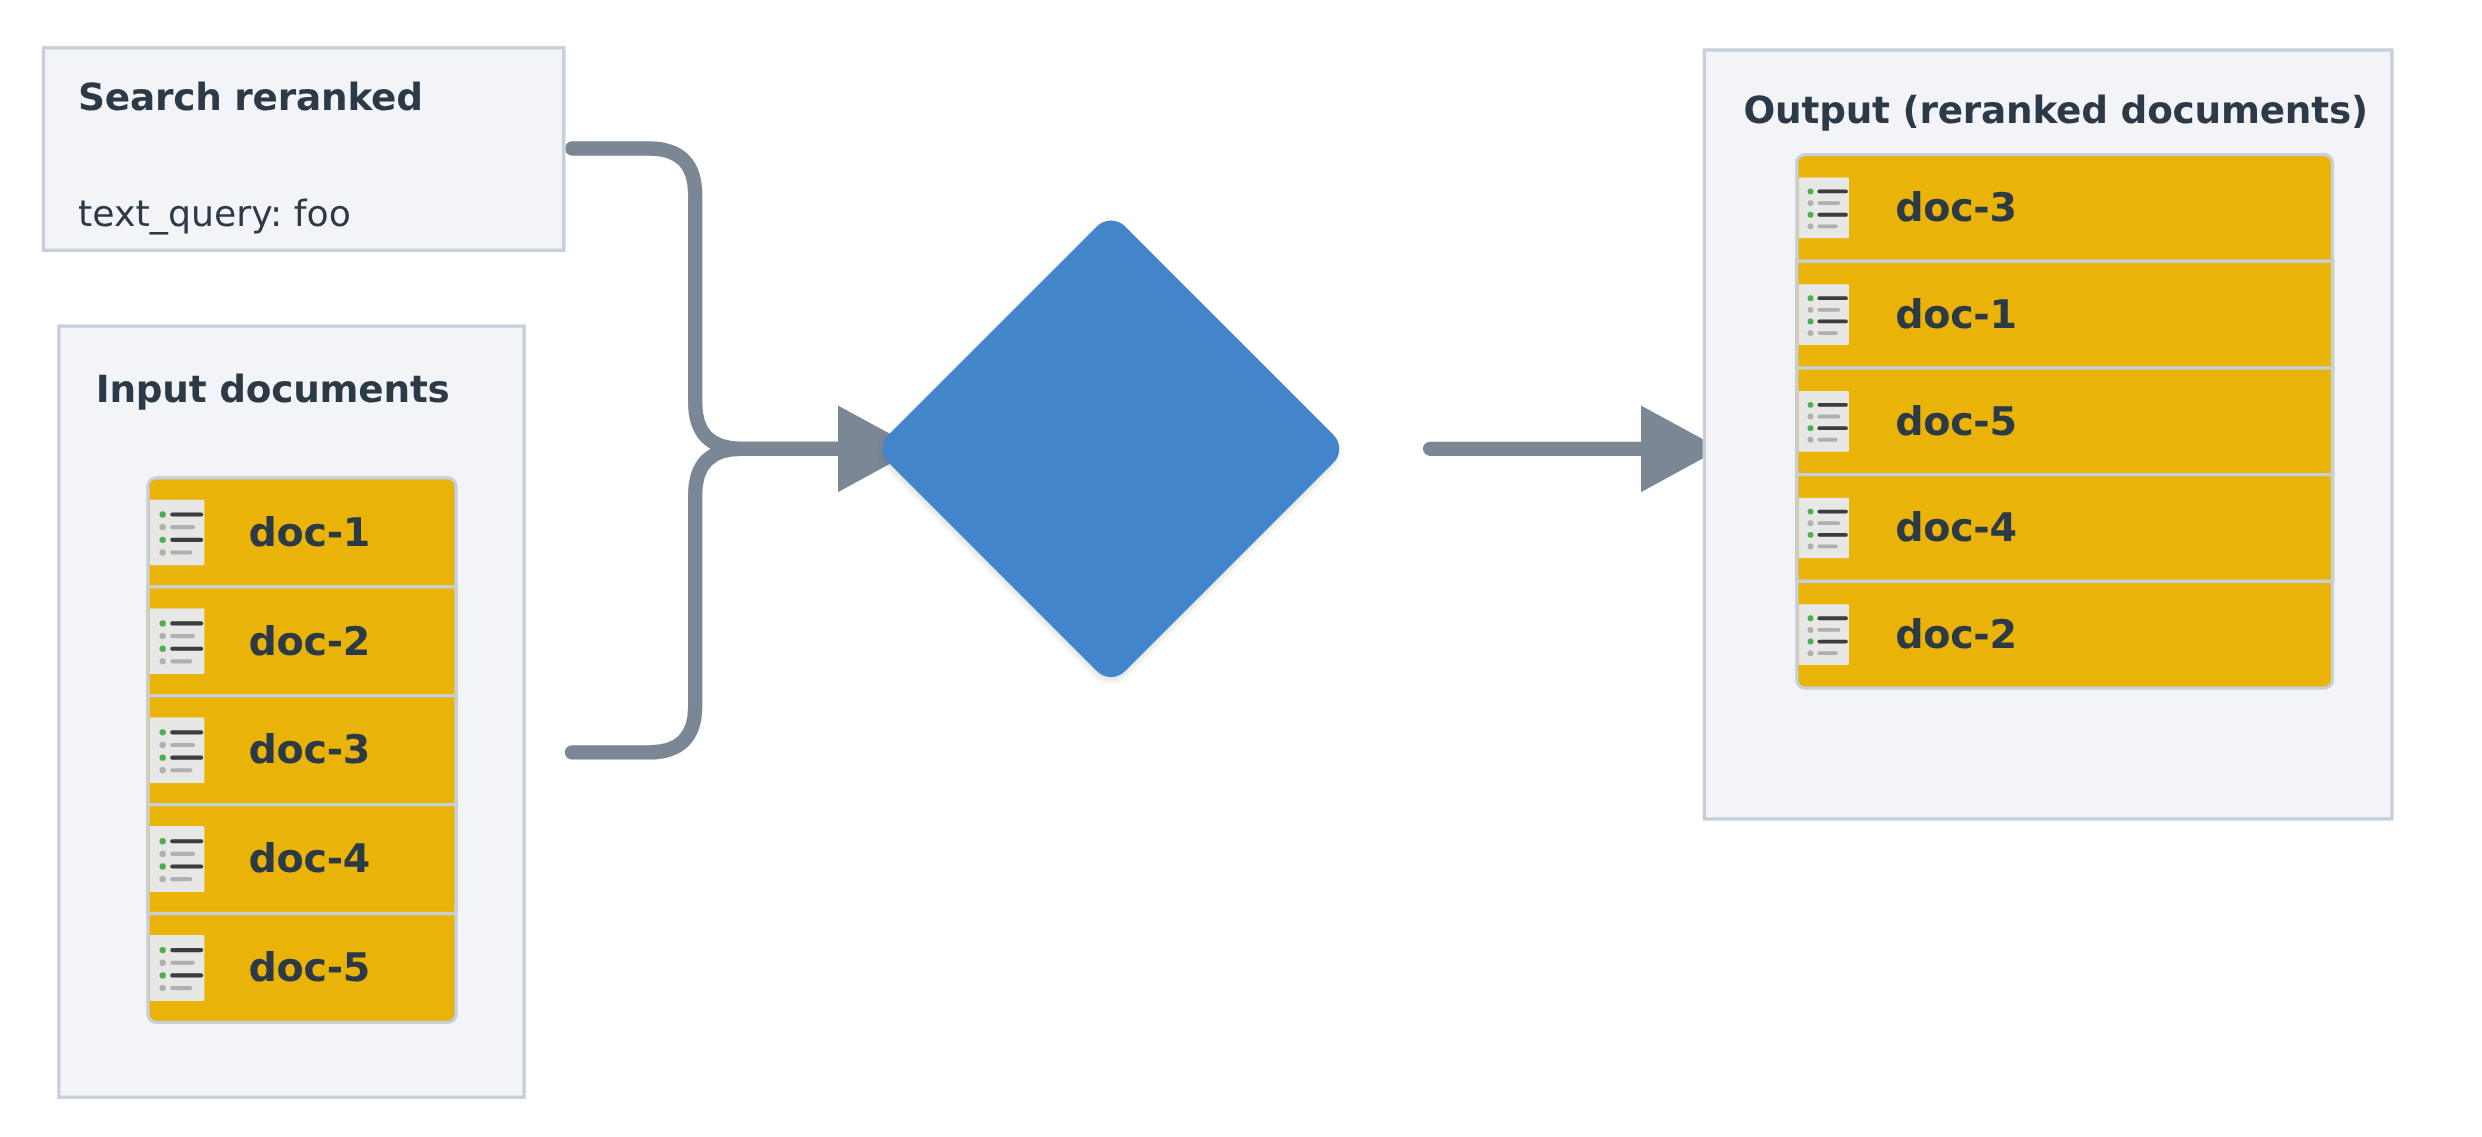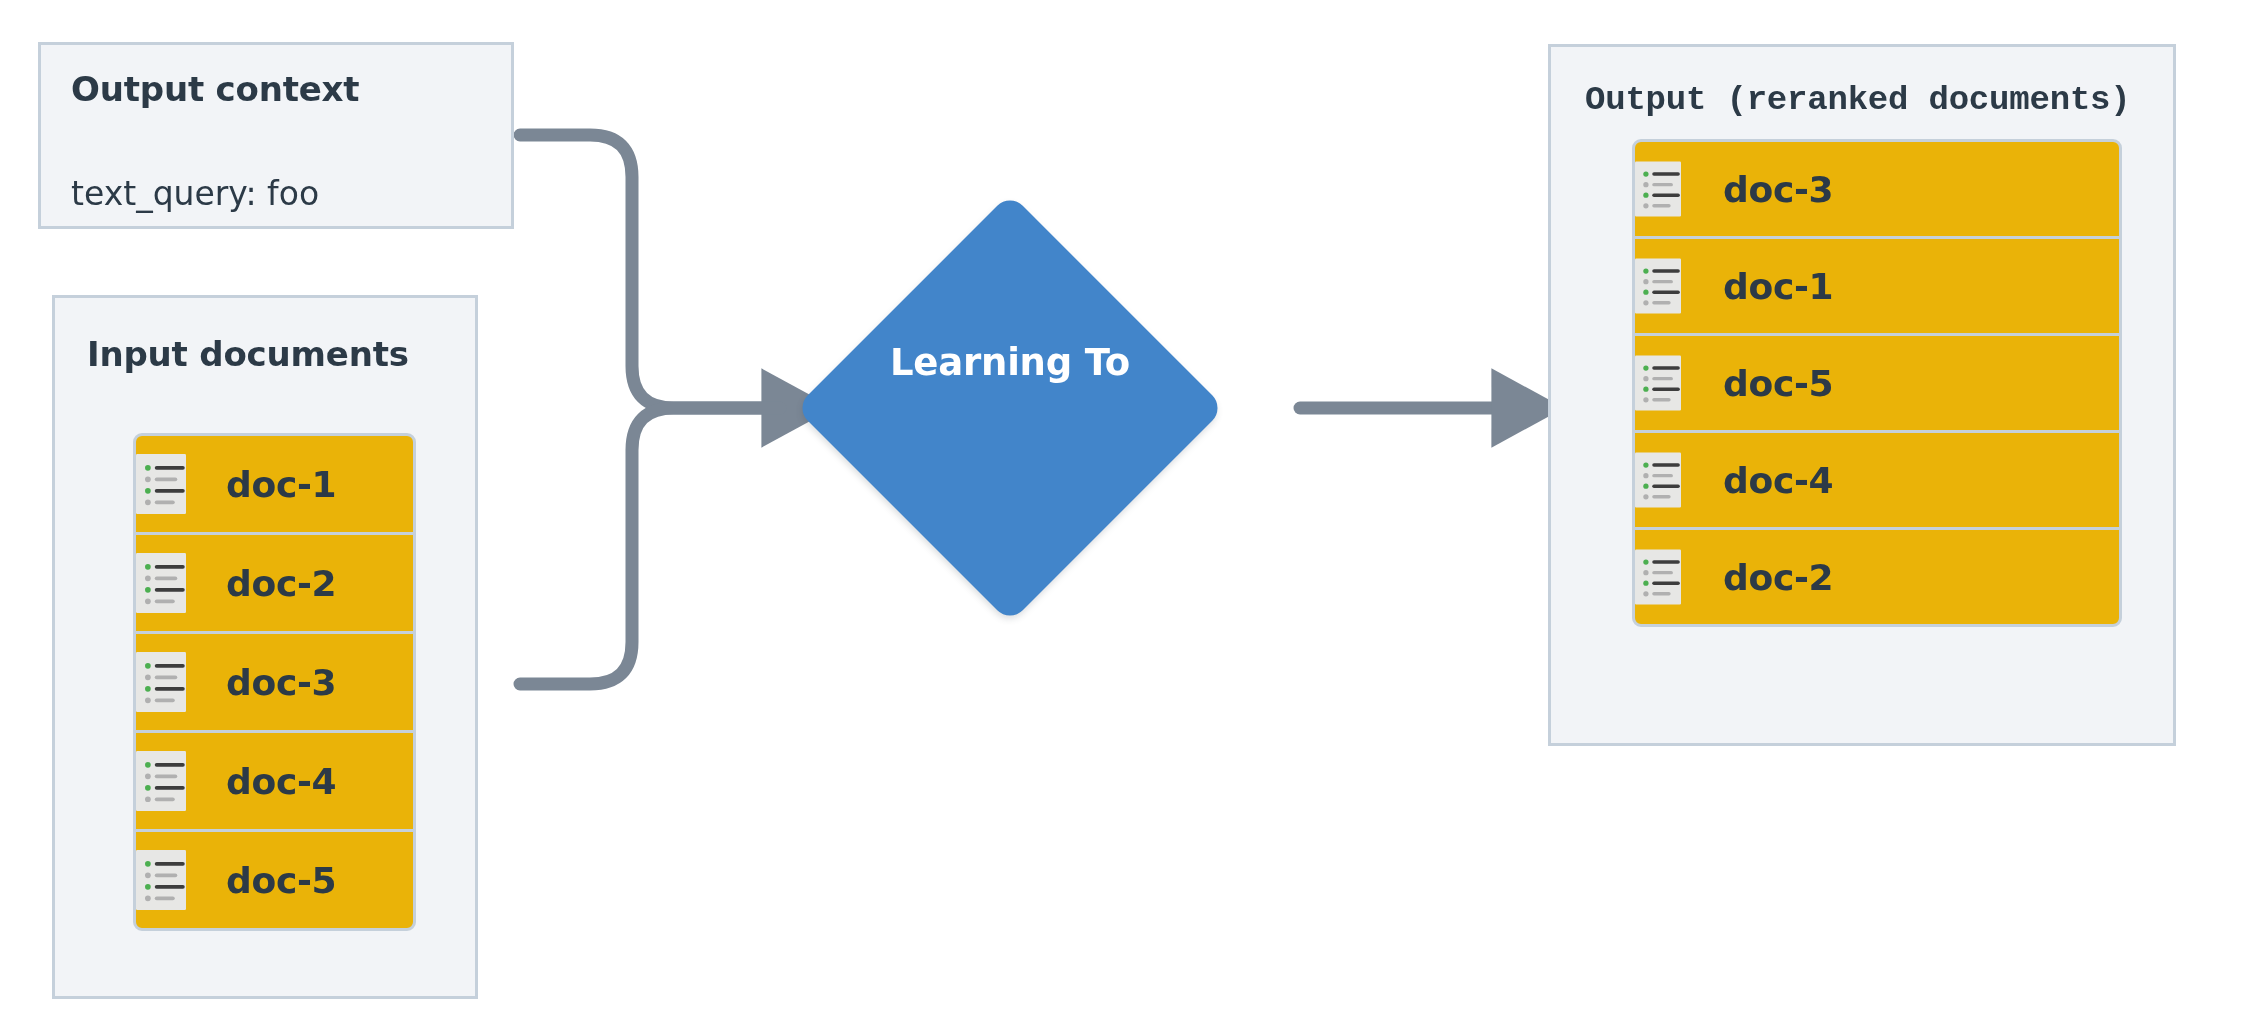--- a/index.html
+++ b/index.html
@@ -78,21 +78,20 @@
     left: 1548px;
     top: 44px;
     width: 628px;
     height: 702px;
   }
   #output-panel .panel-title {
     position: absolute;
     left: 34px;
     top: 34px;
     font-size: 34px;
-    font-family: Liberation Mono, monospace;
   }
 
   
   .doc-list {
     position: absolute;
     box-sizing: border-box;
   }
   #input-doc-list {
     left: 78px;
     top: 135px;
@@ -188,21 +187,21 @@
     </defs>
 
     <path d="M 520 135 L 590 135 Q 632 135 632 177 L 632 366 Q 632 408 674 408 L 790 408" fill="none" stroke="#7b8795" stroke-width="13" stroke-linecap="round" stroke-linejoin="round" marker-end="url(#arrowhead)"></path>
 
     <path d="M 520 684 L 590 684 Q 632 684 632 642 L 632 450 Q 632 408 674 408 L 780 408" fill="none" stroke="#7b8795" stroke-width="13" stroke-linecap="round" stroke-linejoin="round"></path>
 
     <path d="M 1300 408 L 1520 408" fill="none" stroke="#7b8795" stroke-width="13" stroke-linecap="round" marker-end="url(#arrowhead)"></path>
   </svg>
 
   <div class="panel" id="search-context">
-    <div class="panel-title">Output context</div>
+    <div class="panel-title">Search reranked</div>
     <div class="panel-sub">text_query: foo</div>
   </div>
 
   <div class="panel" id="input-documents">
     <div class="panel-title">Input documents</div>
     <div class="doc-list" id="input-doc-list">
         <div class="doc-item">
           <svg class="doc-icon" viewBox="0 0 40 48" xmlns="http://www.w3.org/2000/svg">
             <rect x="0" y="0" width="40" height="48" rx="1" fill="#e7e7e5"></rect>
             <circle cx="9.5" cy="11" r="2.3" fill="#4caf50"></circle>
@@ -270,21 +269,20 @@
             <circle cx="9.5" cy="38.599999999999994" r="2.3" fill="#b0b0b0"></circle>
             <rect x="15" y="37.099999999999994" width="16" height="3" rx="1.5" fill="#b0b0b0"></rect>
           </svg>
           <span class="doc-label">doc-5</span>
         </div>
       </div>
   </div>
 
   <div id="ltr-node"></div>
   <div id="ltr-label">
-    <div>Learning To</div>
   </div>
 
   <div class="panel" id="output-panel">
     <div class="panel-title">Output (reranked documents)</div>
     <div class="doc-list" id="output-doc-list">
         <div class="doc-item">
           <svg class="doc-icon" viewBox="0 0 40 48" xmlns="http://www.w3.org/2000/svg">
             <rect x="0" y="0" width="40" height="48" rx="1" fill="#e7e7e5"></rect>
             <circle cx="9.5" cy="11" r="2.3" fill="#4caf50"></circle>
             <rect x="15" y="9.5" width="24" height="3" rx="1.5" fill="#3d3d3d"></rect>

